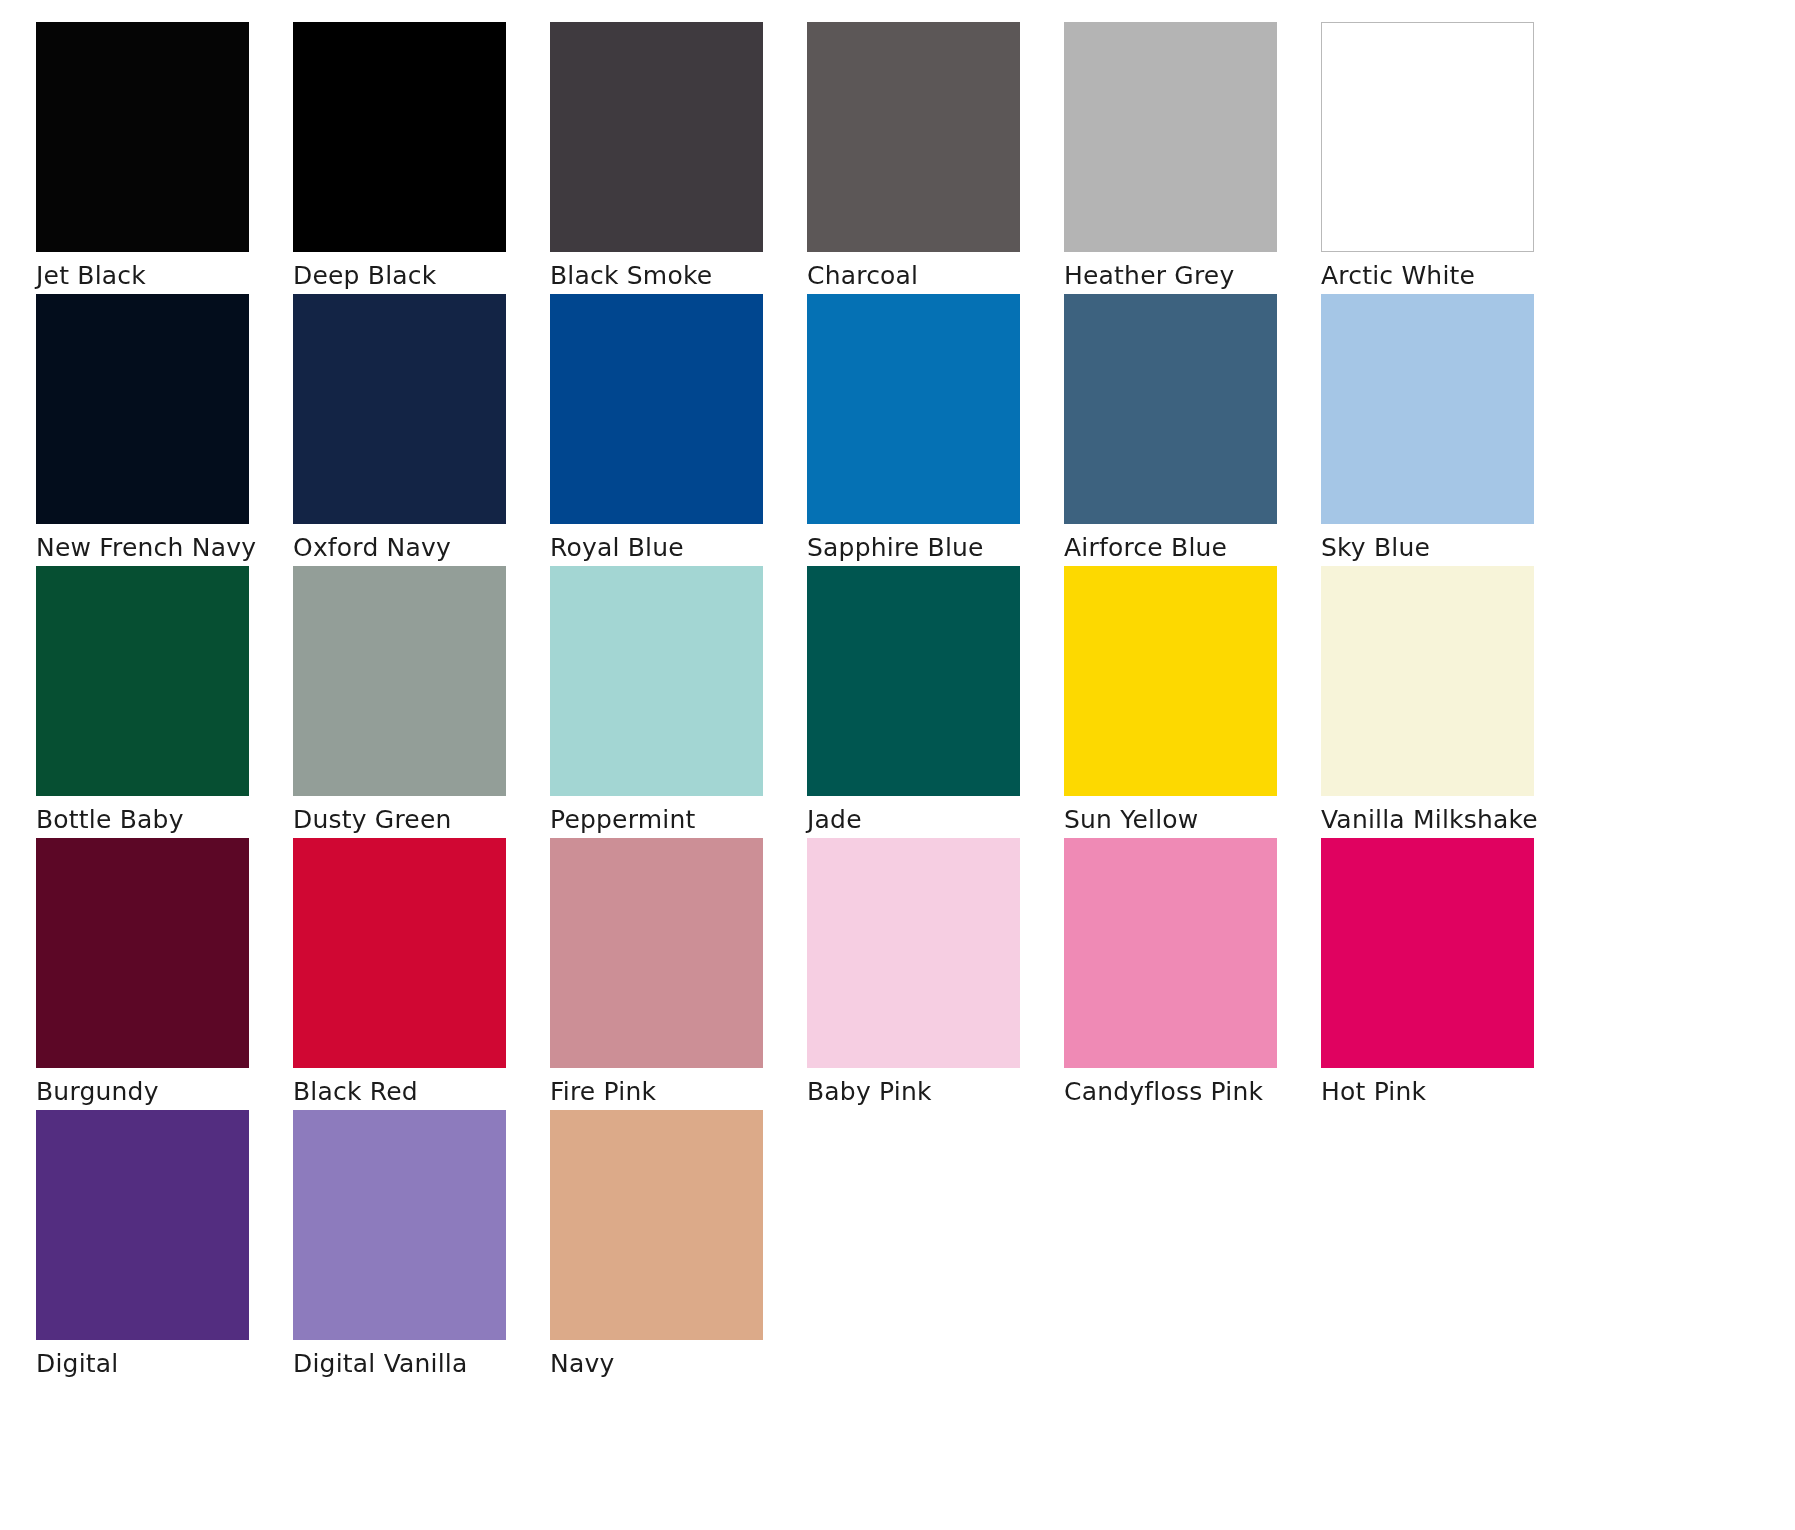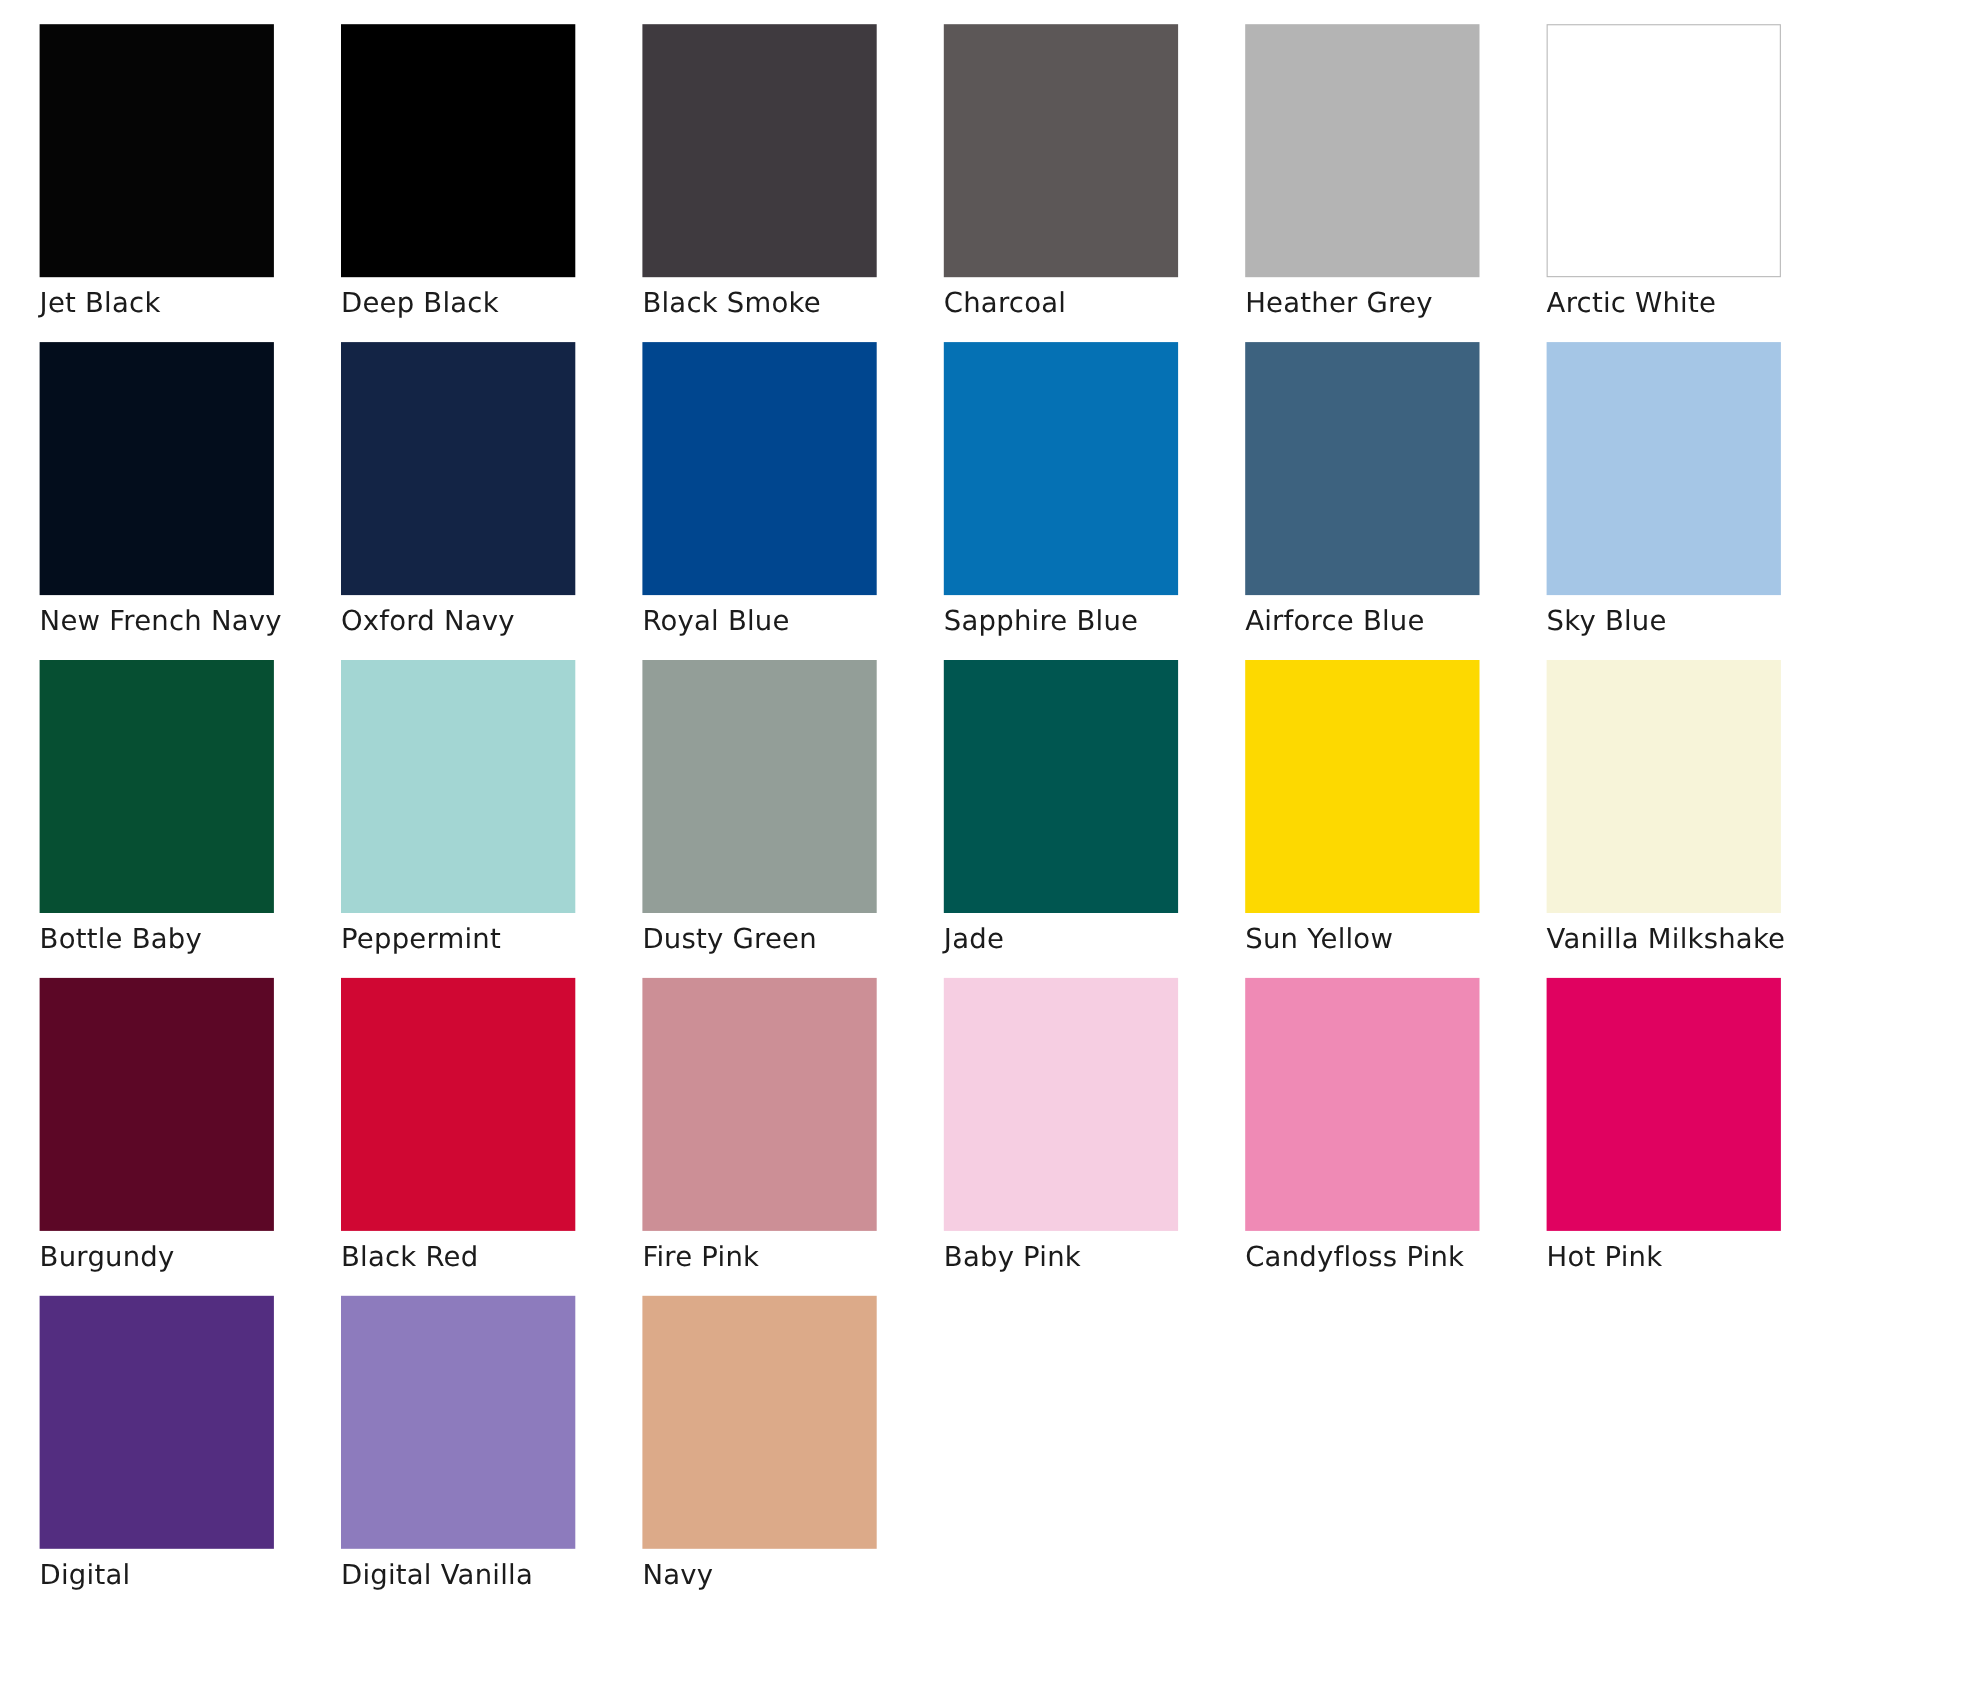--- a/index.html
+++ b/index.html
@@ -21,21 +21,20 @@
     box-sizing: border-box;
     padding: 22px 0 0 36px;
   }
 
   .swatch-grid {
     display: grid;
     grid-template-columns: repeat(6, 257px);
     grid-auto-rows: 272px;
     column-gap: 0px;
     row-gap: 0px;
-    gap: 17px;
   }
 
   .swatch-cell {
     position: relative;
     width: 257px;
     height: 272px;
     box-sizing: border-box;
   }
 
   .swatch-chip {
@@ -111,26 +110,26 @@
       </div>
       <div class="swatch-cell">
         <div class="swatch-chip" style="background: rgb(165, 198, 230);"></div>
         <span class="swatch-label">Sky Blue</span>
       </div>
       <div class="swatch-cell">
         <div class="swatch-chip" style="background: rgb(6, 79, 50);"></div>
         <span class="swatch-label">Bottle Baby</span>
       </div>
       <div class="swatch-cell">
+        <div class="swatch-chip" style="background: rgb(147, 158, 152);"></div>
+        <span class="swatch-label">Dusty Green</span>
+      </div>
+      <div class="swatch-cell">
         <div class="swatch-chip" style="background: rgb(163, 214, 211);"></div>
         <span class="swatch-label">Peppermint</span>
-      </div>
-      <div class="swatch-cell">
-        <div class="swatch-chip" style="background: rgb(147, 158, 152);"></div>
-        <span class="swatch-label">Dusty Green</span>
       </div>
       <div class="swatch-cell">
         <div class="swatch-chip" style="background: rgb(0, 86, 80);"></div>
         <span class="swatch-label">Jade</span>
       </div>
       <div class="swatch-cell">
         <div class="swatch-chip" style="background: rgb(253, 217, 0);"></div>
         <span class="swatch-label">Sun Yellow</span>
       </div>
       <div class="swatch-cell">

